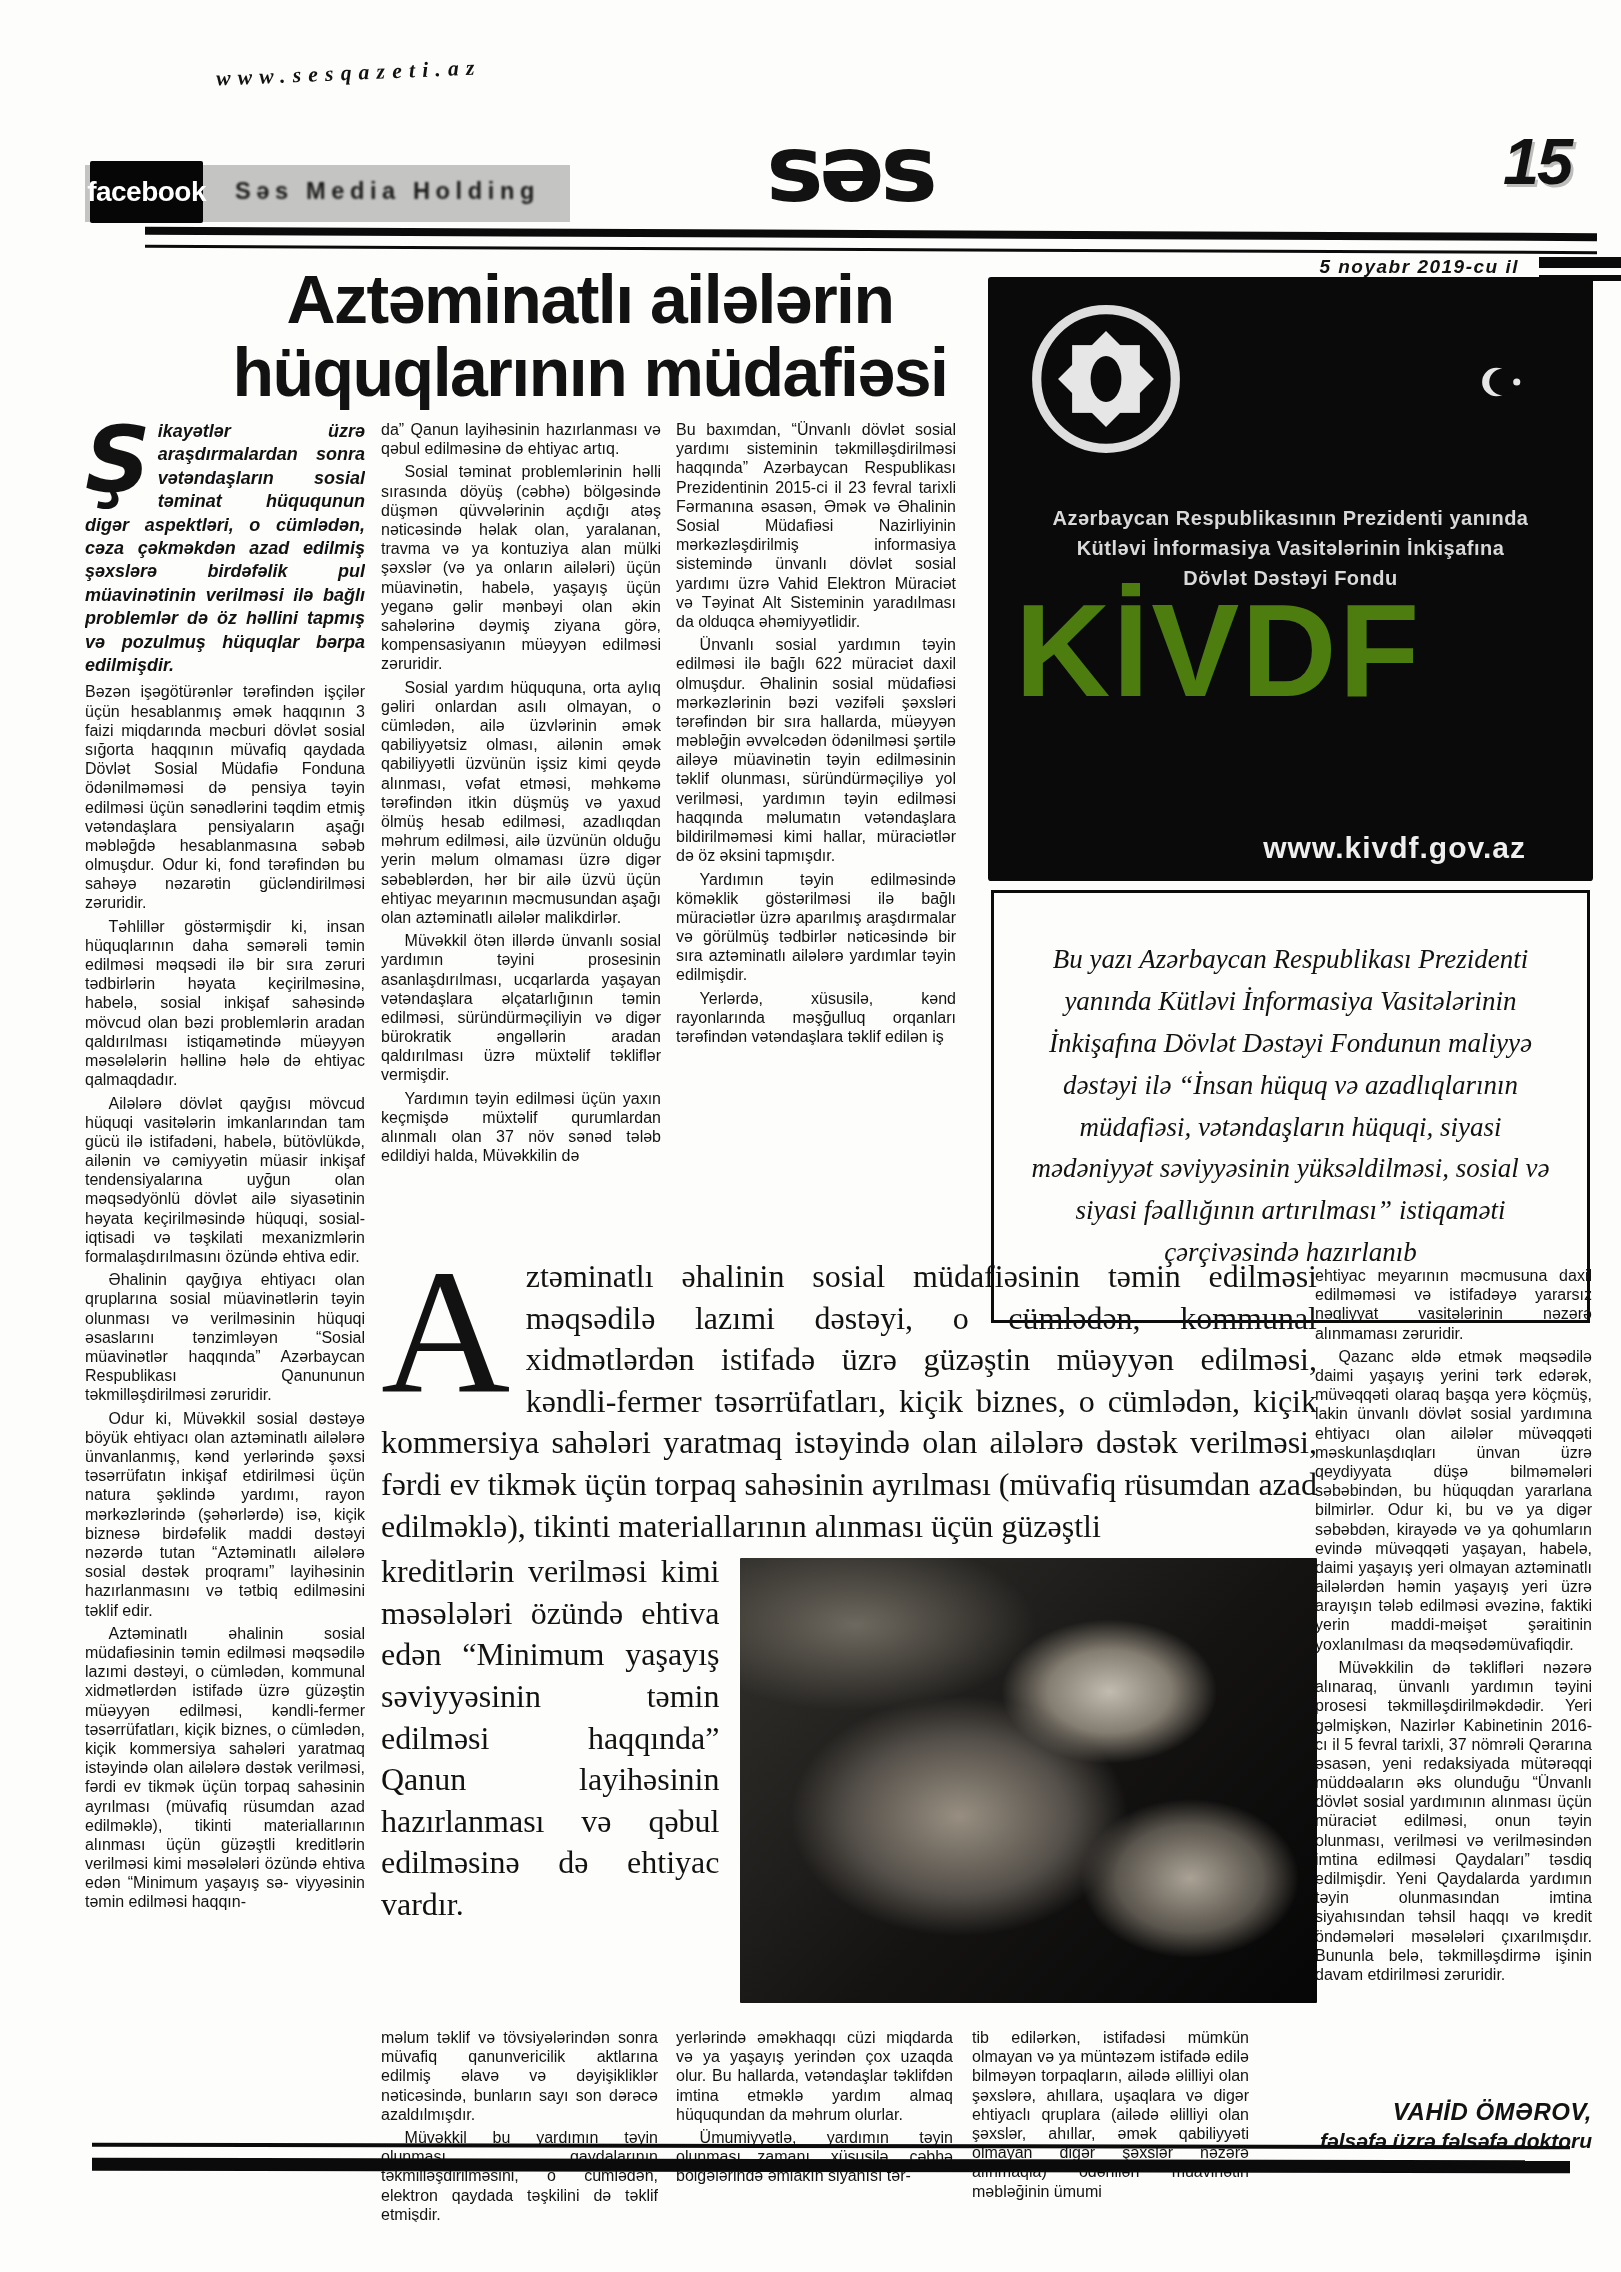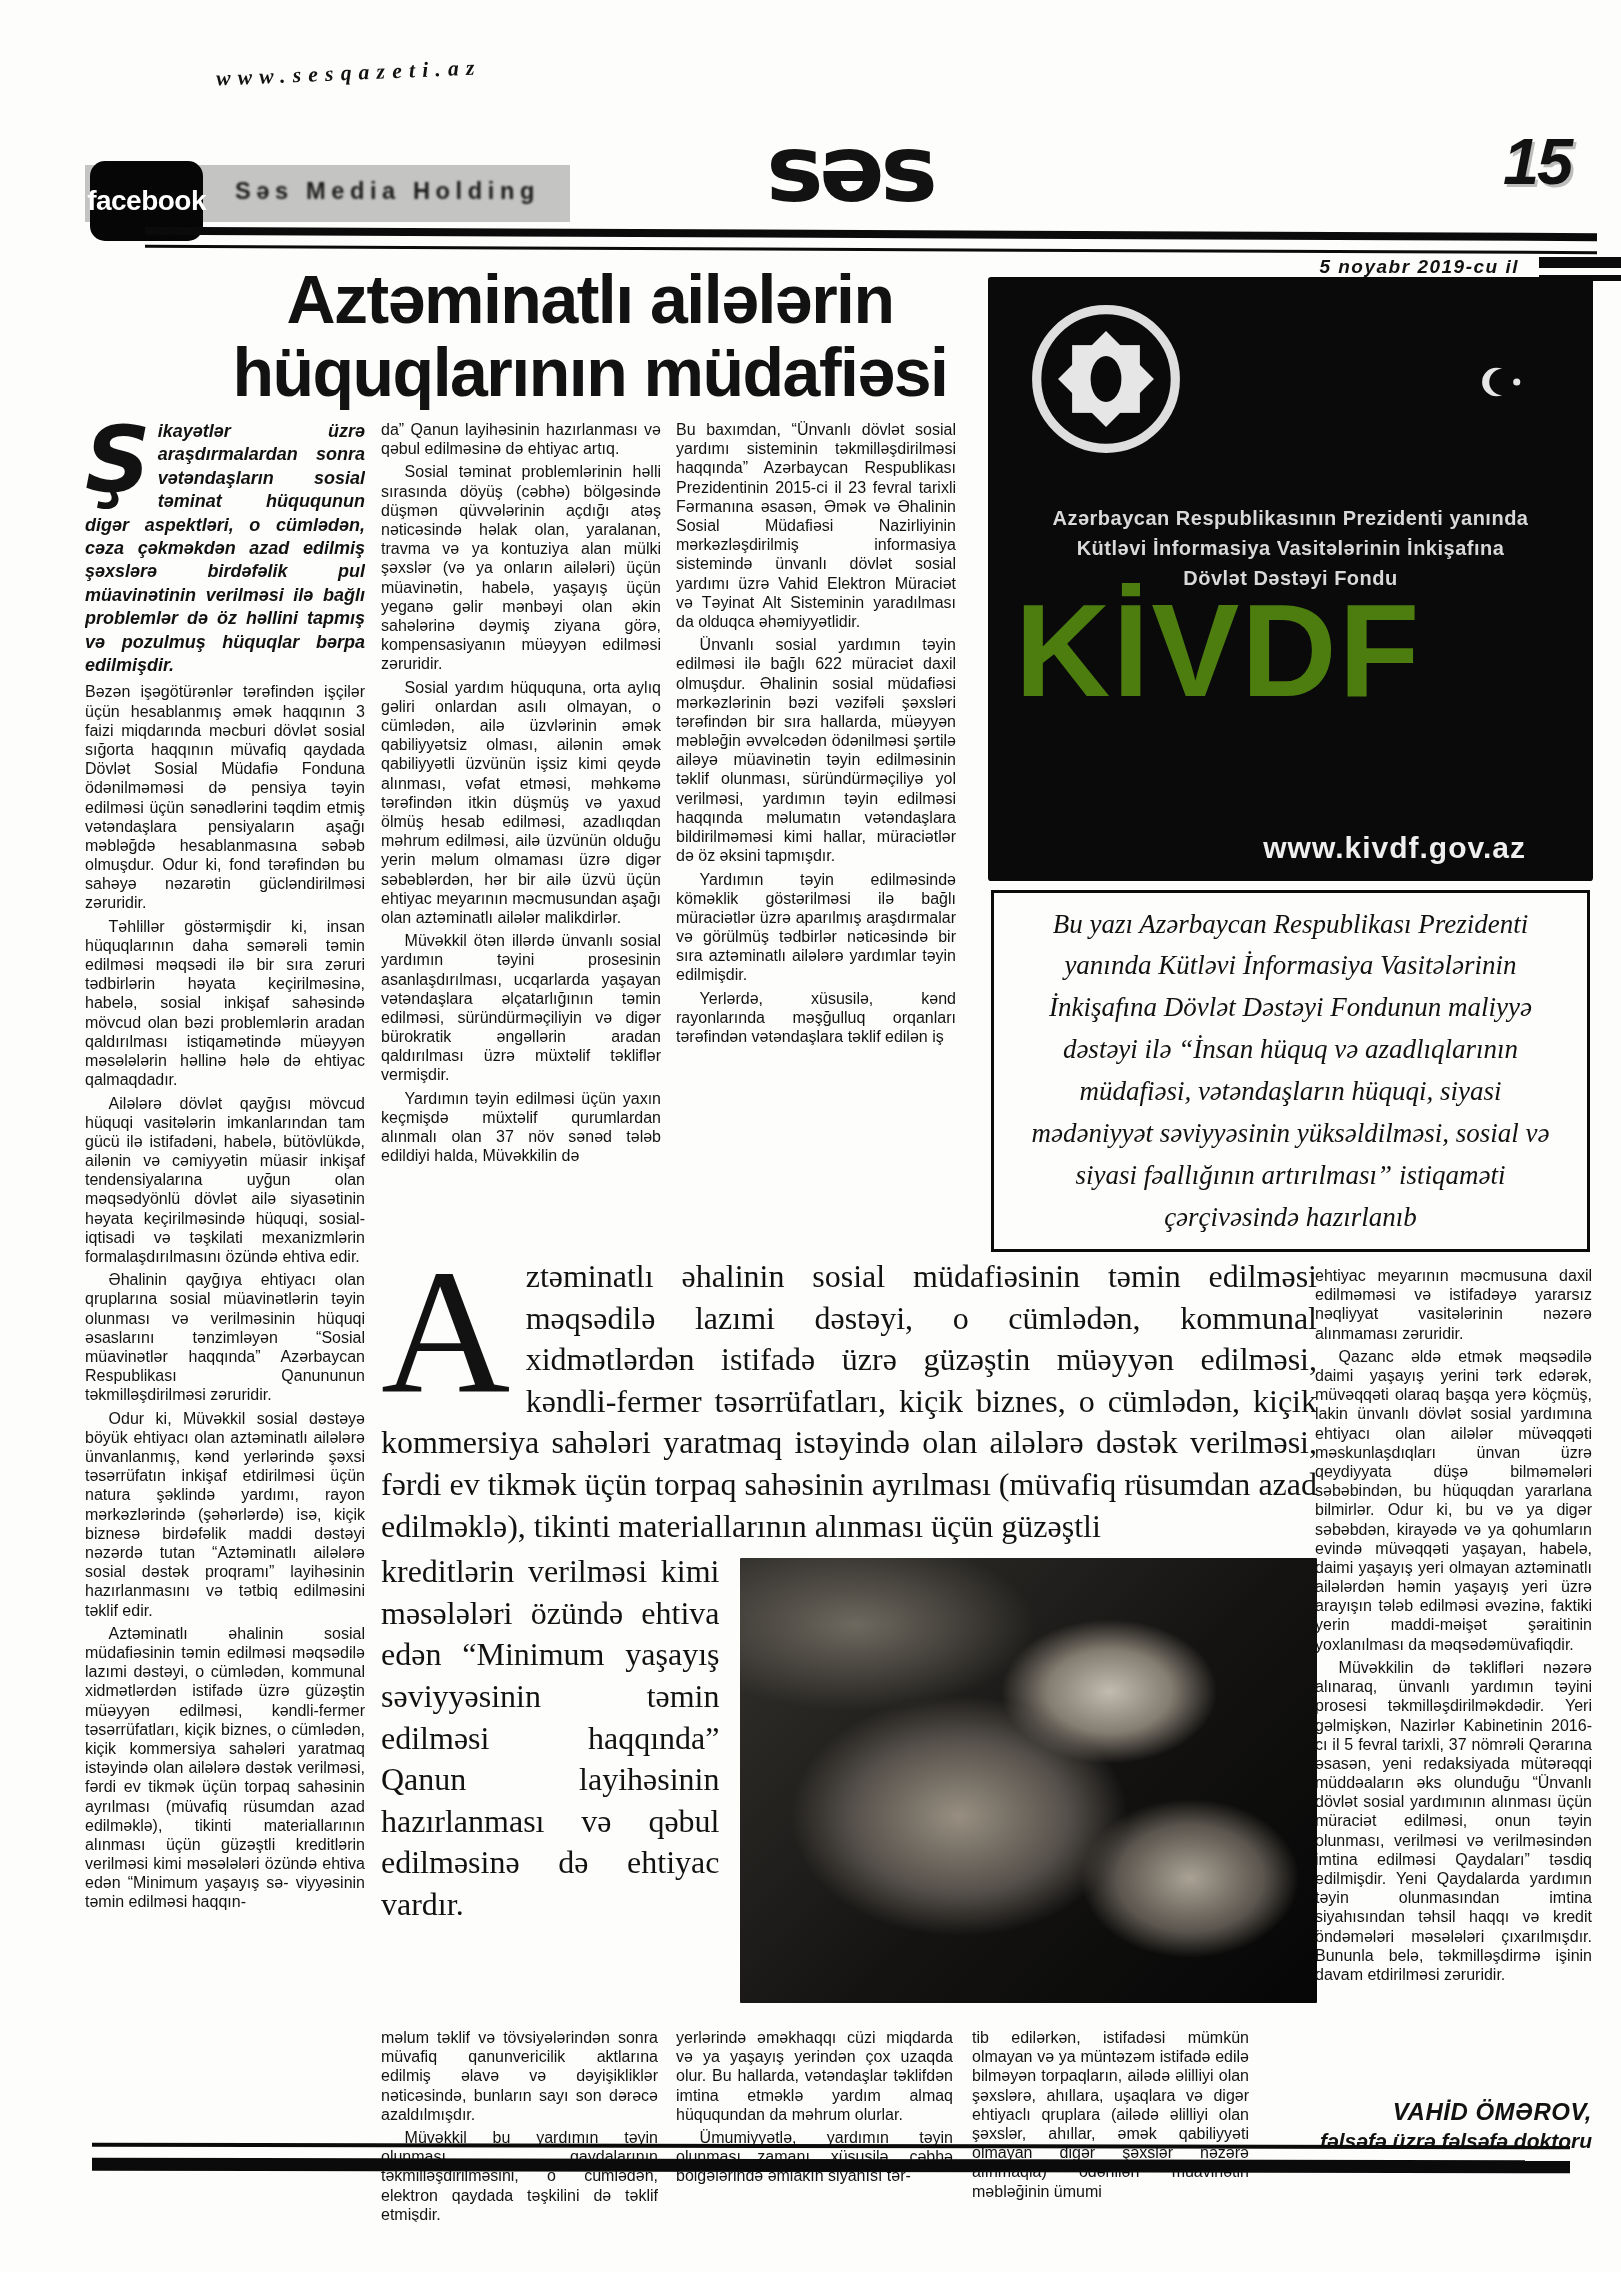--- a/index.html
+++ b/index.html
@@ -12,22 +12,22 @@
   .site-url {
     position:absolute; left:216px; top:61px;
     font-family:"Liberation Serif", serif; font-style:italic; font-weight:700;
     font-size:21.6px; letter-spacing:7.2px; transform:rotate(-2.4deg);
   }
   .fb-band {
     position:absolute; left:85px; top:165px; width:485px; height:57px;
     background:#c4c4c2;
   }
   .fb-badge {
-    position:absolute; left:5.1px; top:-4.1px; width:113px; height:80px;
-    background:#060606; border-radius:15px; display:flex; align-items:center; justify-content:center;
+    position:absolute; left:5.1px; top:-4.1px; width:113px; height:62px;
+    background:#060606; border-radius:2px; display:flex; align-items:center; justify-content:center;
   }
   .fb-badge span { color:#fff; font-weight:700; font-size:28px; letter-spacing:-0.5px; filter:blur(0.3px); }
   .fb-caption {
     position:absolute; left:128px; top:13.3px; width:349px; text-align:center;
     font-weight:700; font-size:23.6px; letter-spacing:5.6px; color:#1c1c1c; filter:blur(1px);
   }
   .masthead {
     position:absolute; left:766px; top:121px; font-family:"DejaVu Sans", sans-serif;
     font-weight:900; font-size:97px; line-height:1; letter-spacing:-4.6px; transform:scaleY(0.95);
   }
@@ -78,21 +78,21 @@
   .kivdf-acronym {
     position:absolute; left:27px; top:308px; color:#4d7c0f; font-weight:700;
     font-size:132px; letter-spacing:2.1px; line-height:1; filter:blur(0.3px);
   }
   .kivdf-site {
     position:absolute; right:67px; bottom:16.4px; color:#efefef; font-weight:700;
     font-size:30px; letter-spacing:1px; filter:blur(0.5px);
   }
   
   .note-box {
-    position:absolute; left:991px; top:890px; width:599px; height:362px;
+    position:absolute; left:991px; top:890px; width:599px; height:433px;
     border:3.1px solid #0b0b0b; background:#fdfdfb; box-sizing:border-box;
     display:flex; align-items:center; justify-content:center; padding:15.4px 28px;
   }
   .note-box .note-text {
     font-family:"Liberation Serif", serif; font-style:italic; font-size:27px;
     line-height:1.55; text-align:center;
   }
   
   .pullquote {
     position:absolute; left:381px; top:1256px; width:936px; height:760px; overflow:hidden;

